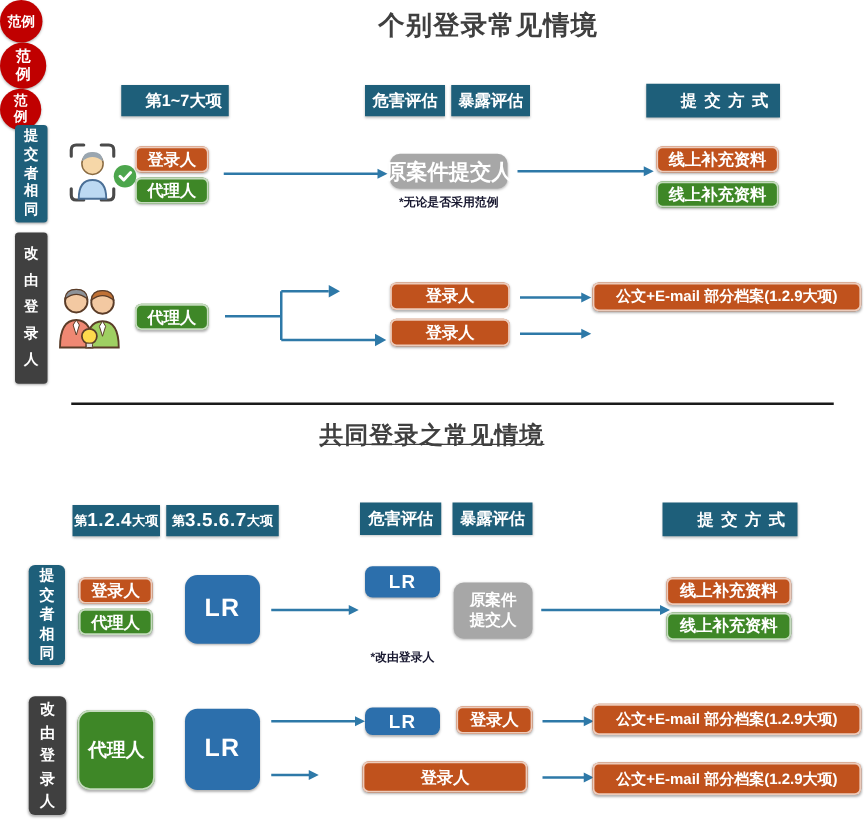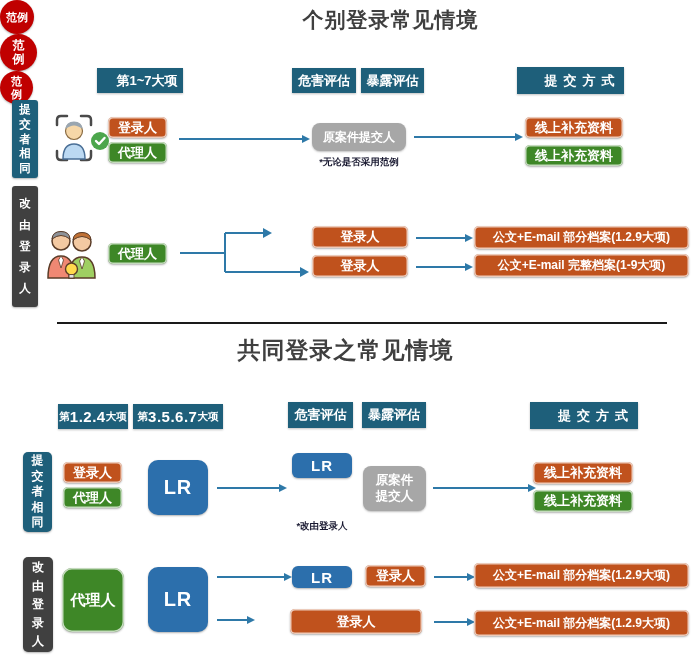--- a/index.html
+++ b/index.html
@@ -26,21 +26,21 @@
   .green{
     background:#3E8727;border-radius:5px;font-size:13px;
     box-shadow:inset 0 0 0 1.5px rgba(255,255,255,.7),0 1px 2px rgba(0,0,0,.3);
   }
   .blue{
     background:#2C6FAC;border-radius:10px;font-size:20px;
     box-shadow:0 1px 2px rgba(0,0,0,.3);letter-spacing:1px;
   }
   .blue.small{border-radius:6px;font-size:15px;}
   .grayb{
-    background:#A7A7A7;border-radius:8px;font-size:12px;
+    background:#A7A7A7;border-radius:8px;font-size:17px;
     box-shadow:0 1px 2px rgba(0,0,0,.25);
   }
   .redc{
     background:#C00000;border-radius:50%;color:#fff;font-weight:bold;
     display:flex;align-items:center;justify-content:center;
     box-shadow:0 1px 2px rgba(0,0,0,.3);
   }
   .vlabel{
     position:absolute;display:flex;align-items:center;justify-content:center;
     color:#fff;font-weight:bold;font-size:11.5px;box-shadow:0 1px 2px rgba(0,0,0,.3);
@@ -140,25 +140,24 @@
 
   <div class="redc" style="left:275px;top:219px;width:34px;height:34px;font-size:11px;">范例</div>
 
   <div class="box orange" style="left:312px;top:226px;width:96px;height:22px;">登录人</div>
   <div class="box orange" style="left:312px;top:255px;width:96px;height:22px;">登录人</div>
 
   <div class="arr" style="left:416px;top:237px;width:50px;"></div>
   <div class="arr" style="left:416px;top:266px;width:50px;"></div>
 
   <div class="box orange bigres" style="left:474px;top:226px;width:215px;height:23px;">公文+E-mail 部分档案(1.2.9大项)</div>
-  <div class="box orange bigres" style="left:474px;top:254px;width:215px;height:23px;">公文+E-mail 完整档案(1-9大项)</div>
 
   <div class="divider" style="left:57px;top:322px;width:610px;height:2px;"></div>
 
-  <div class="title" style="top:335px;font-size:23px;">共同登录之常见情境</div>
+  <div class="title" style="top:335px;font-size:19px;text-decoration:underline;">共同登录之常见情境</div>
 
   <div class="box teal" style="left:58px;top:404px;width:70px;height:25px;">
     <span class="hsm">第</span>
       <span class="hnum">1.2.4</span>
       <span class="hsm">大项</span>
   </div>
   <div class="box teal" style="left:133px;top:404px;width:90px;height:25px;">
     <span class="hsm">第</span>
       <span class="hnum">3.5.6.7</span>
       <span class="hsm">大项</span>

